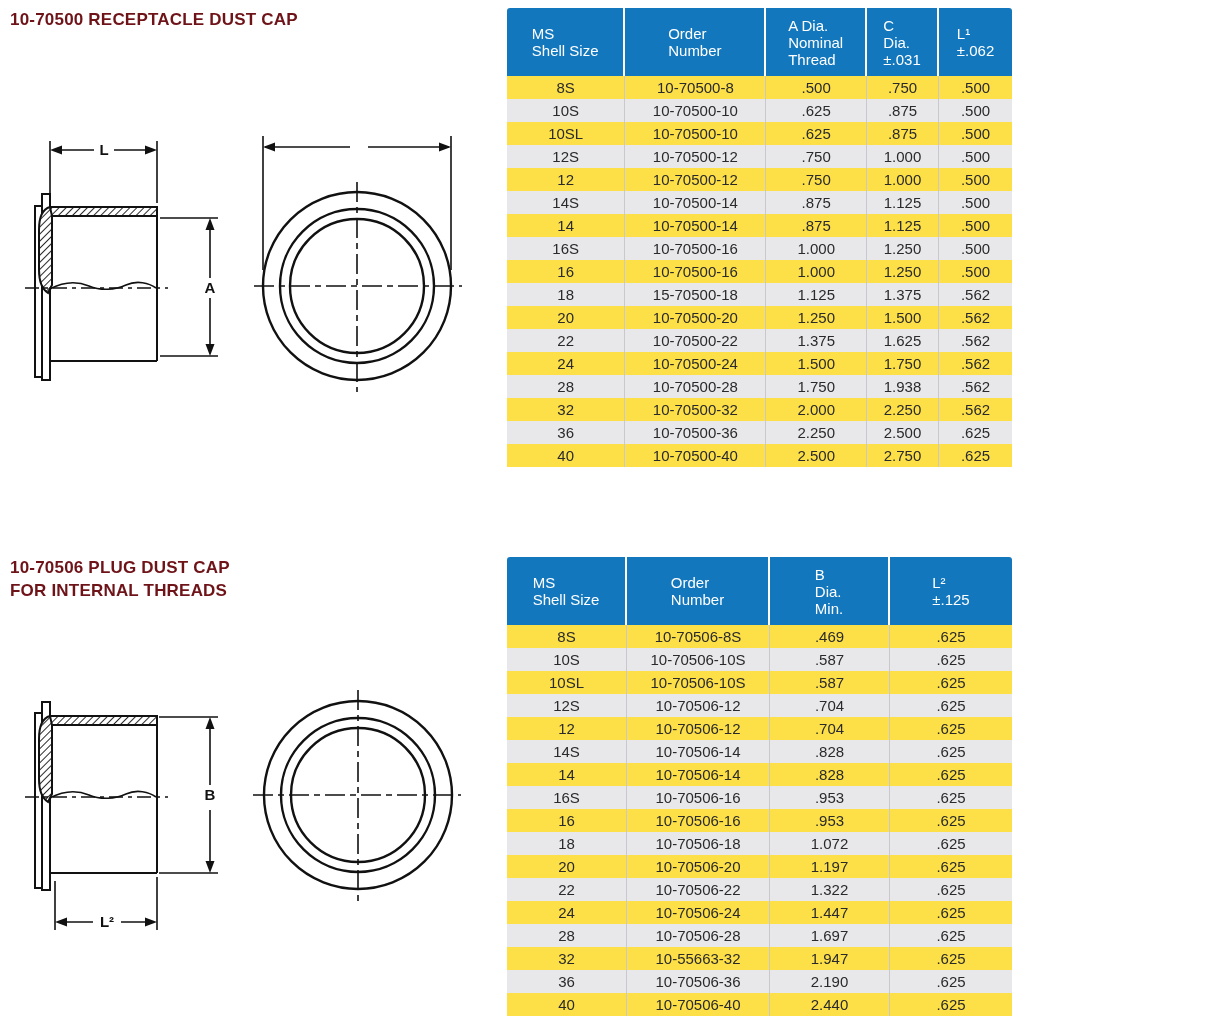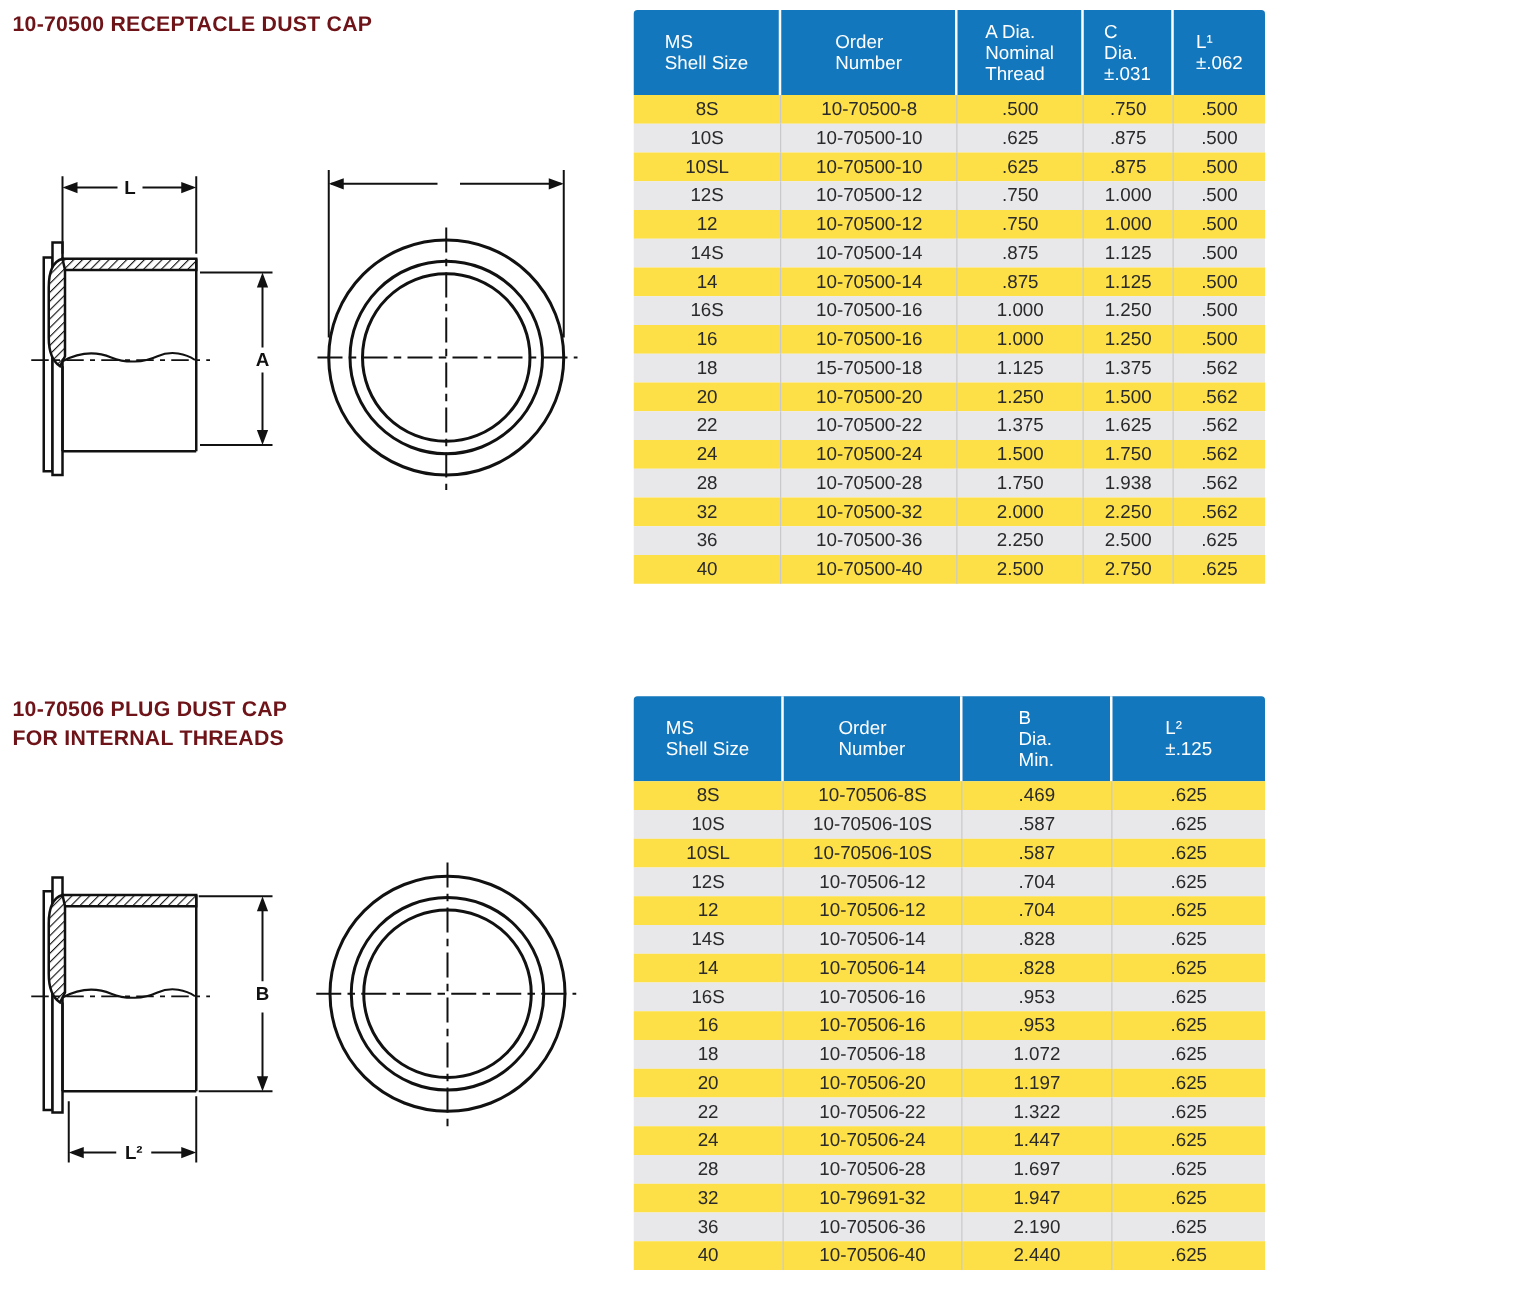--- a/index.html
+++ b/index.html
@@ -394,21 +394,21 @@
         <div class="td c3">.625</div>
       </div>
       <div class="tr even">
         <div class="td c0">28</div>
         <div class="td c1">10-70506-28</div>
         <div class="td c2">1.697</div>
         <div class="td c3">.625</div>
       </div>
       <div class="tr odd">
         <div class="td c0">32</div>
-        <div class="td c1">10-79691-32</div>
+        <div class="td c1">10-55663-32</div>
         <div class="td c2">1.947</div>
         <div class="td c3">.625</div>
       </div>
       <div class="tr even">
         <div class="td c0">36</div>
         <div class="td c1">10-70506-36</div>
         <div class="td c2">2.190</div>
         <div class="td c3">.625</div>
       </div>
       <div class="tr odd">

